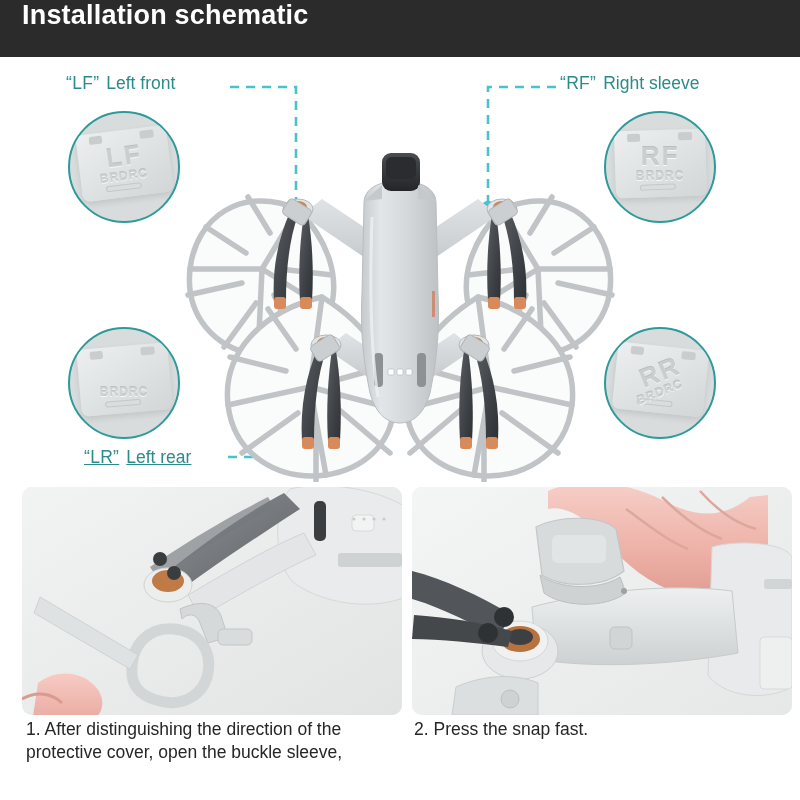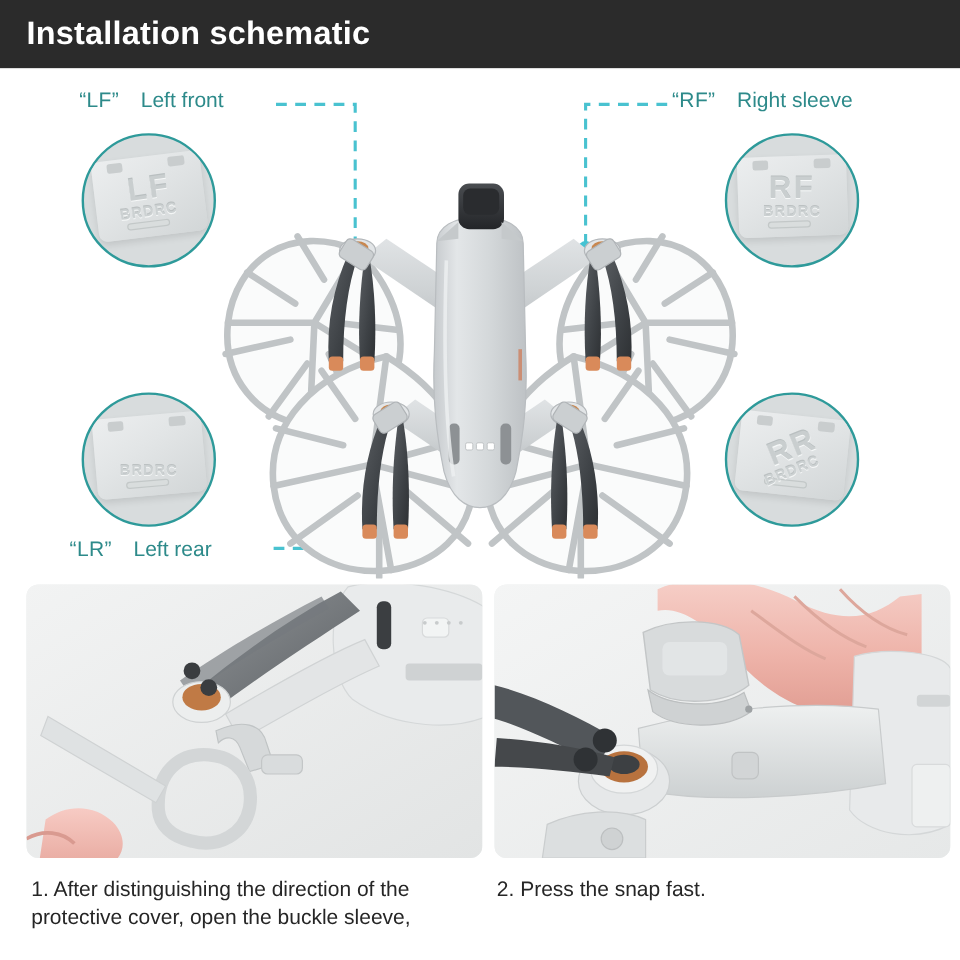--- a/index.html
+++ b/index.html
@@ -9,21 +9,21 @@
     font-family: "Liberation Sans", sans-serif;
     overflow: hidden;
     position: relative;
   }
 
   
   .header {
     position: absolute; left: 0; top: 0;
     width: 800px; height: 57px;
     background: #2b2b2b;
-    display: flex; align-items: center;
+    display: flex; align-items: flex-start;
   }
   .header-title {
     color: #ffffff;
     font-size: 27px;
     font-weight: bold;
     letter-spacing: 0.2px;
     padding-left: 22px;
   }
 
   
@@ -35,25 +35,25 @@
 
   
   .lbl {
     position: absolute;
     color: #2d8a8a;
     font-size: 17.5px;
     white-space: nowrap;
     font-family: "Liberation Sans", sans-serif;
   }
   .lbl .code { letter-spacing: .3px; }
-  .lbl .nm { margin-left: 18px; }
+  .lbl .nm { margin-left: 7px; }
 
   .lbl-lf { left: 66px;  top: 16px; }
   .lbl-rf { left: 560px; top: 16px; }
-  .lbl-lr { left: 58px;  top: 390px; }
+  .lbl-lr { left: 84px;  top: 390px; text-decoration: underline; }
   .lbl-rr { left: 536px; top: 390px; }
 
   
   .leaders { position: absolute; left:0; top:0; width: 800px; height: 425px; }
 
   
   .callout {
     position: absolute;
     width: 112px; height: 112px;
     border-radius: 50%;
@@ -139,21 +139,21 @@
     border-radius: 10px;
     overflow: hidden;
     background: #eceeee;
   }
   .photo-1 { left: 22px; }
   .photo-2 { left: 412px; }
 
   
   .captions { position: absolute; left: 0; top: 718px; width: 800px; height: 82px; }
   .caption {
-    position: absolute; top: 12px;
+    position: absolute; top: 0;
     color: #262626;
     font-size: 17.5px;
     line-height: 1.33;
     font-family: "Liberation Sans", sans-serif;
   }
   .caption-1 { left: 26px; width: 372px; }
   .caption-2 { left: 414px; width: 372px; }
 </style>
 </head>
 <body>

